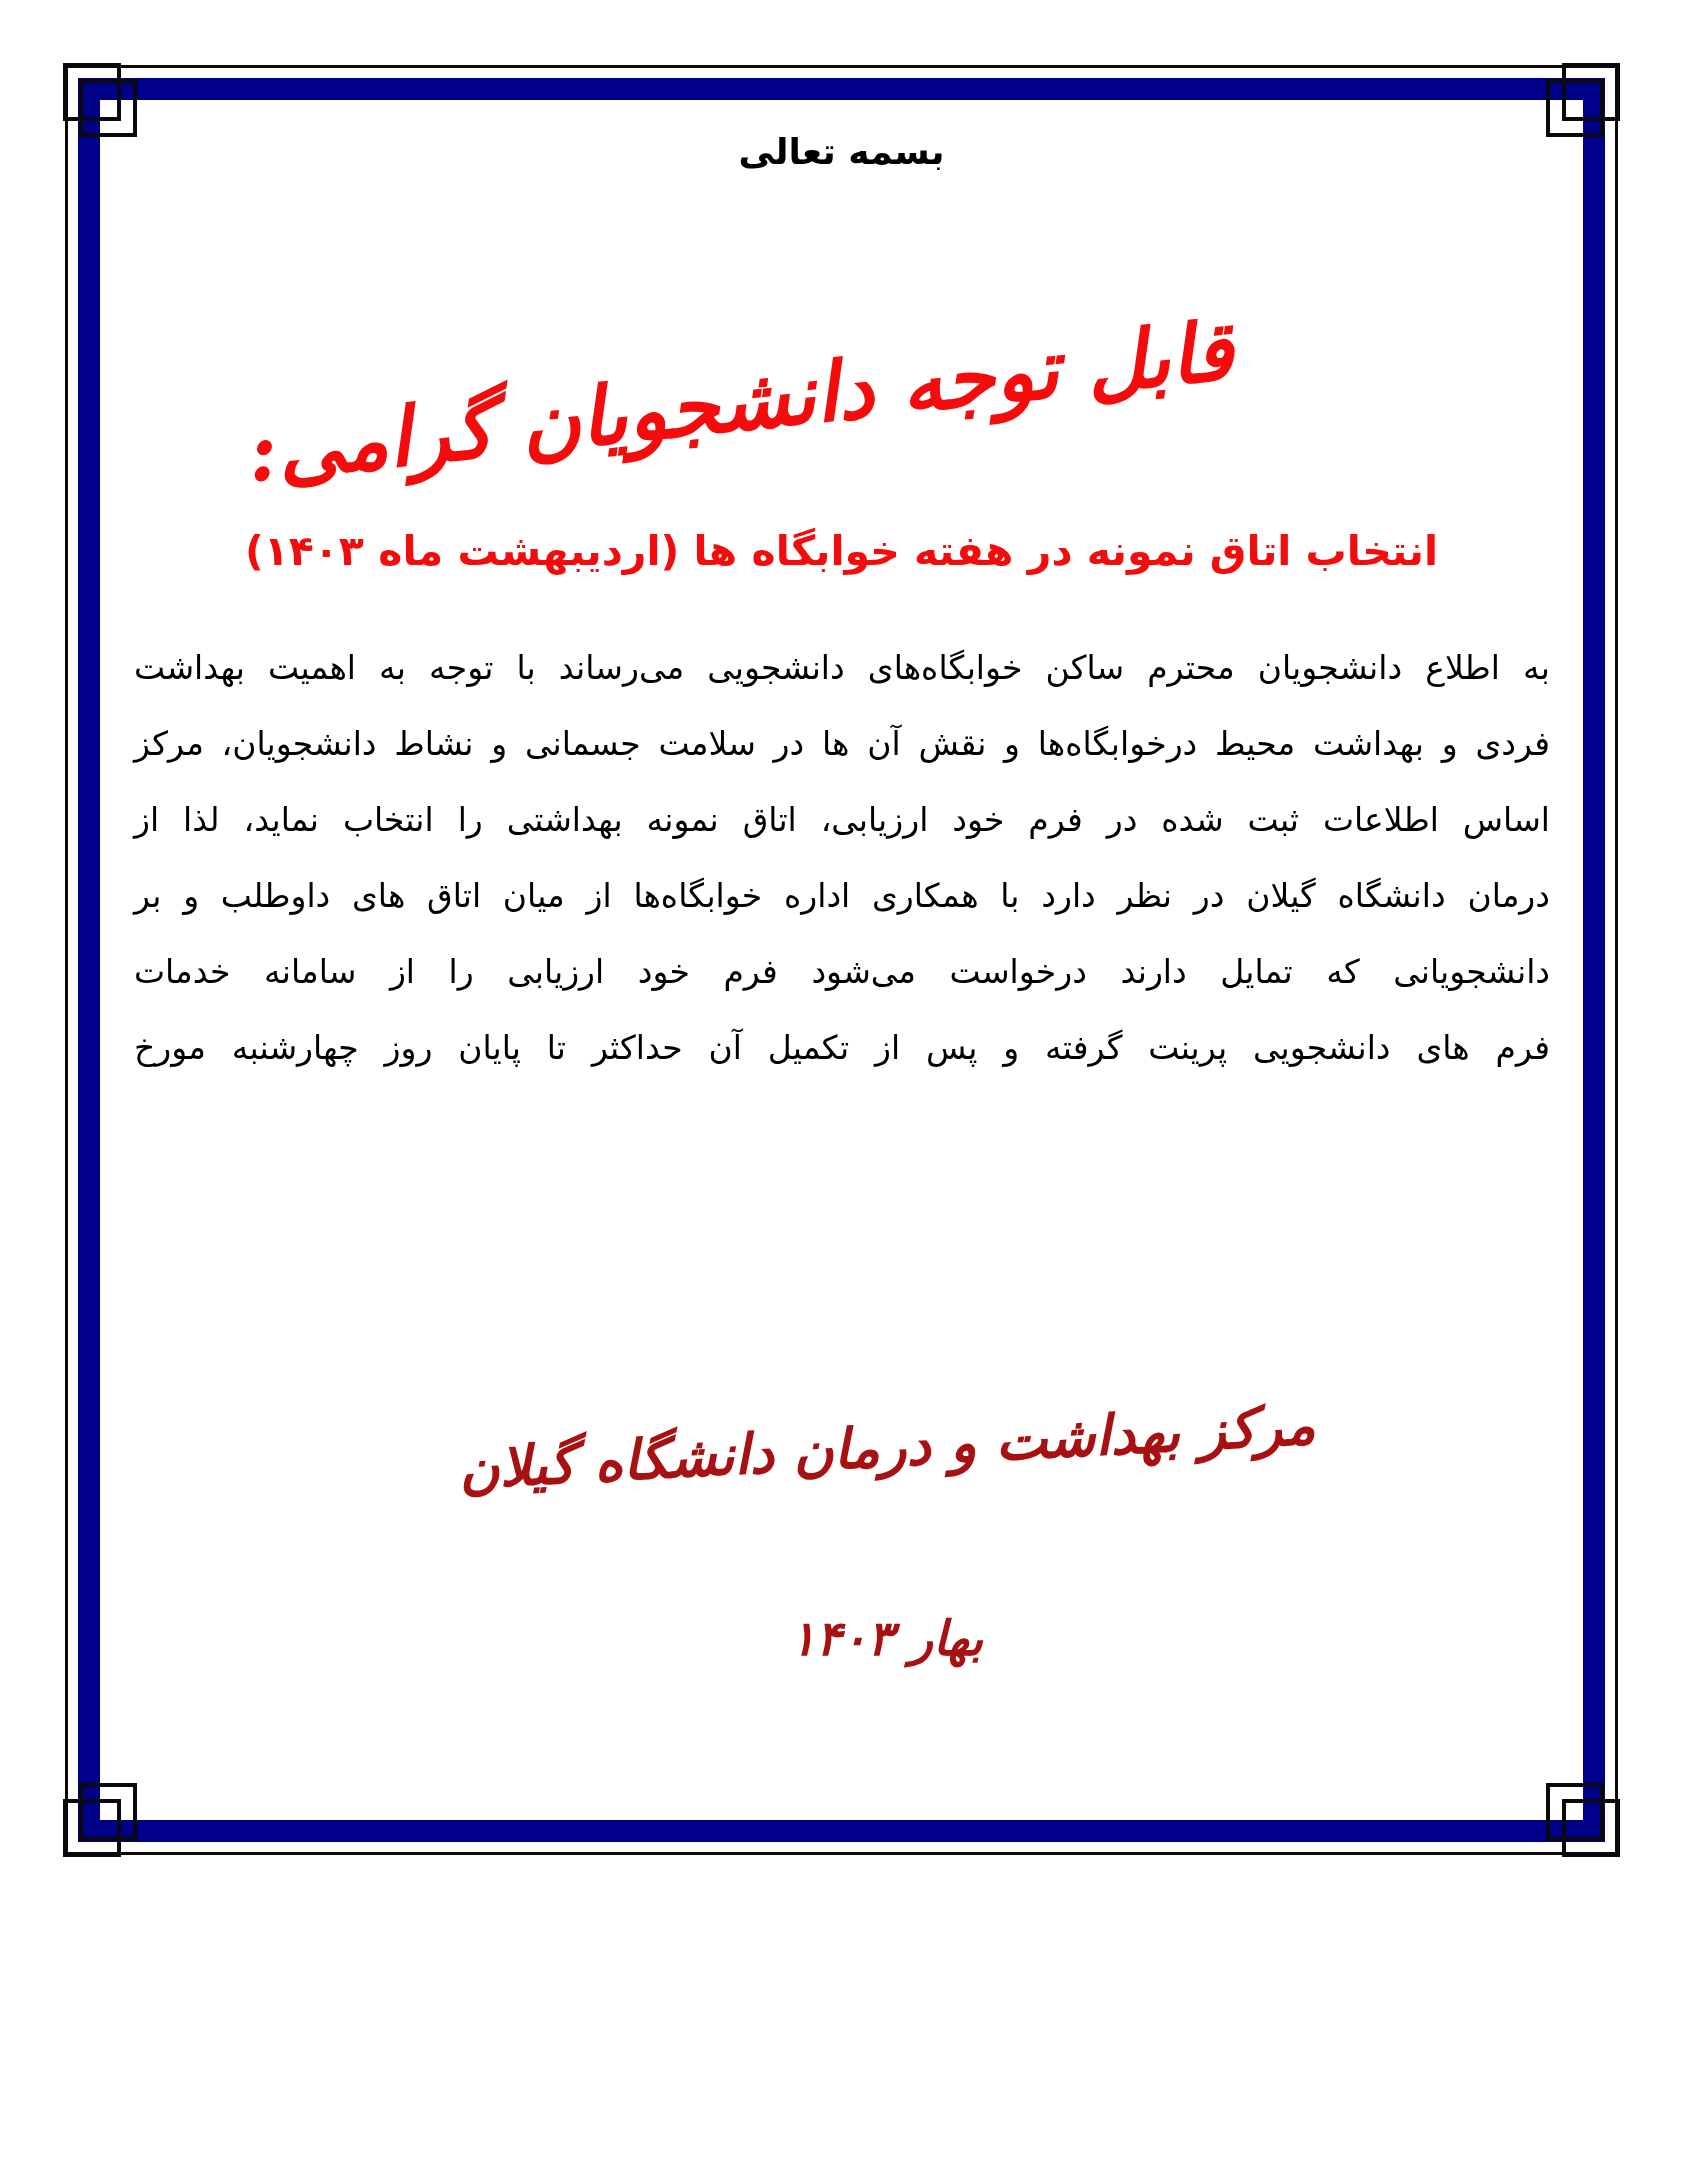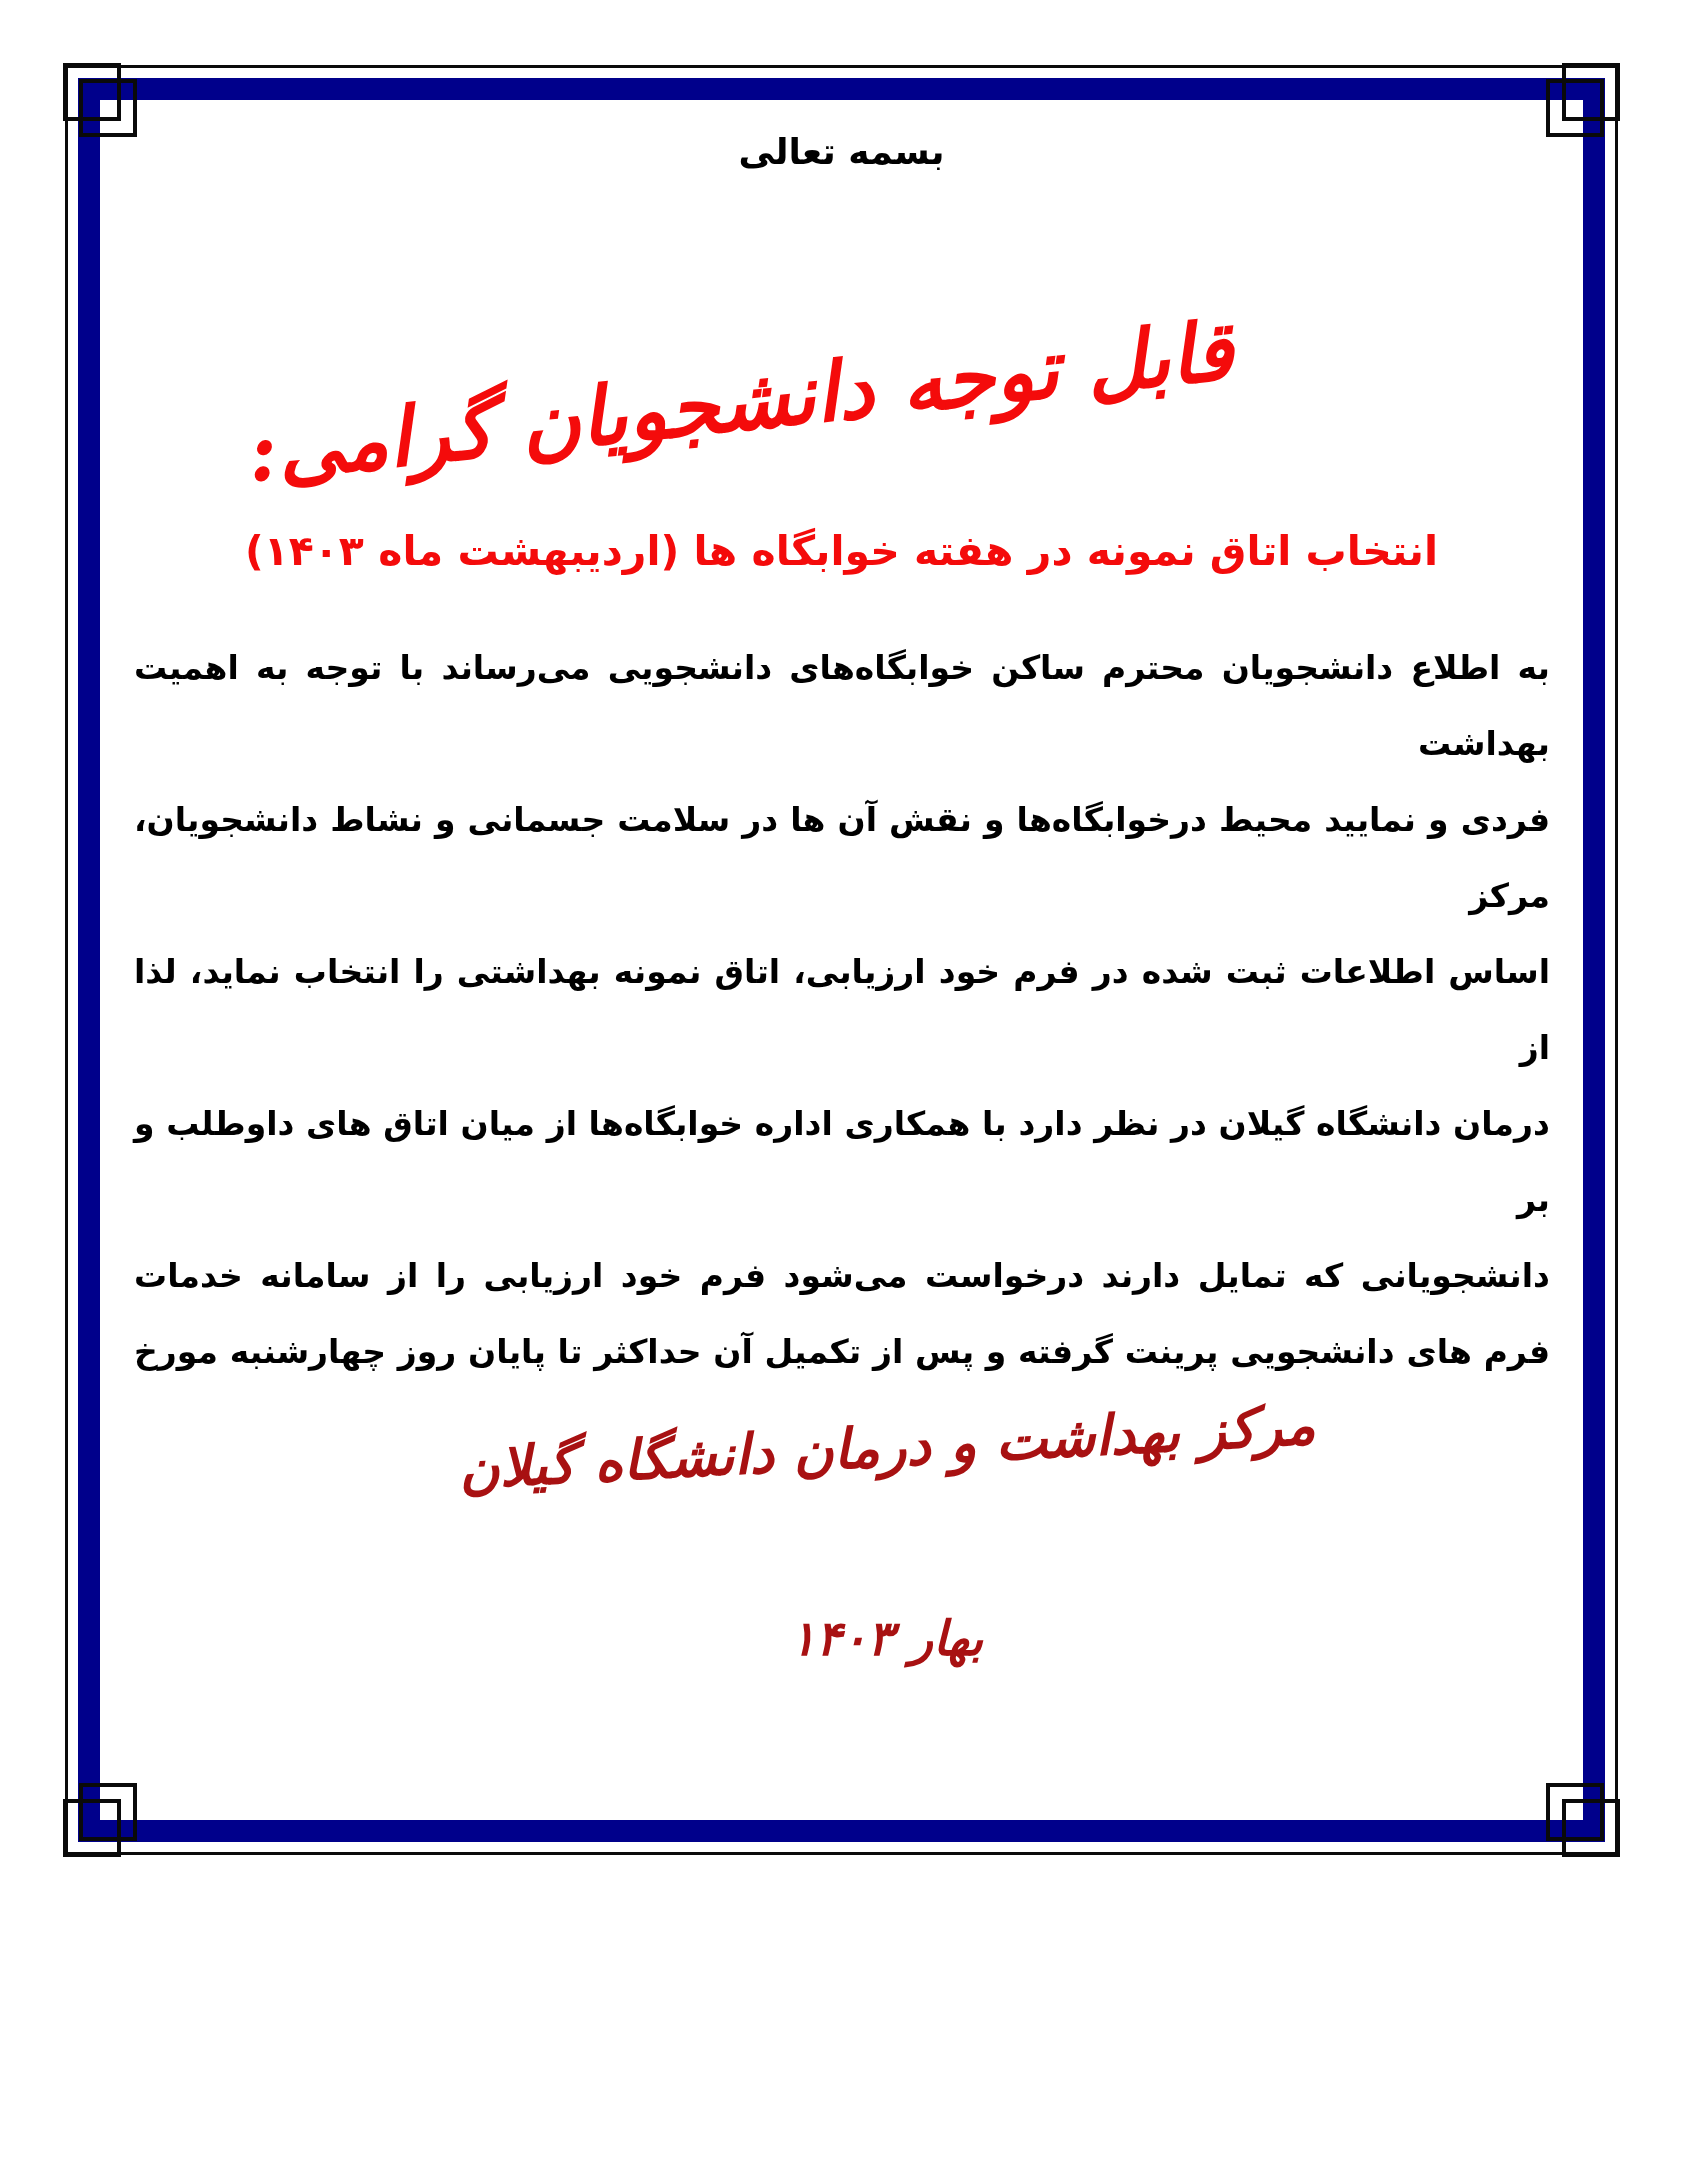--- a/index.html
+++ b/index.html
@@ -33,21 +33,21 @@
     direction:rtl;white-space:nowrap;
     transform:rotate(-6deg);transform-origin:right center;
     font-family:"DejaVu Serif",serif;
   }
   .heading{
     position:absolute;top:527px;left:0;width:100%;text-align:center;
     font-size:41px;font-weight:bold;color:var(--red);direction:rtl;
   }
   .body-block{
     position:absolute;top:630px;left:134px;width:1416px;
-    direction:rtl;color:#000;font-size:33px;font-weight:bold;line-height:76px;
+    direction:rtl;color:#000;font-size:33px;font-weight:normal;line-height:76px;
   }
   .line{text-align:justify;text-align-last:justify;}
   .line.center{text-align:center;text-align-last:center;}
   .url-link{color:var(--linkred);font-family:"DejaVu Serif",serif;cursor:pointer;}
   .date-num{unicode-bidi:isolate;}
   .signature{
     position:absolute;top:1414px;left:50%;
     transform:translateX(calc(-50% + 45px)) rotate(-3deg);
     font-size:55px;font-weight:bold;font-style:italic;color:var(--sigred);
     direction:rtl;white-space:nowrap;font-family:"DejaVu Serif",serif;
@@ -76,21 +76,21 @@
   <div class="corner c-br-b"></div>
 
   <div class="bismillah">بسمه تعالی</div>
 
   <div class="salutation">قابل توجه دانشجویان گرامی:</div>
 
   <div class="heading">انتخاب اتاق نمونه در هفته خوابگاه ها (اردیبهشت ماه ۱۴۰۳)</div>
 
   <div class="body-block" id="body-lines">
       <div class="line"><span>به اطلاع دانشجویان محترم ساکن خوابگاه‌های دانشجویی می‌رساند با توجه به اهمیت بهداشت</span></div>
-      <div class="line"><span>فردی و نمایید محیط درخوابگاه‌ها و نقش آن ها در سلامت جسمانی و نشاط دانشجویان، مرکز</span></div>
+      <div class="line"><span>فردی و بهداشت محیط درخوابگاه‌ها و نقش آن ها در سلامت جسمانی و نشاط دانشجویان، مرکز</span></div>
       <div class="line"><span>اساس اطلاعات ثبت شده در فرم خود ارزیابی، اتاق نمونه بهداشتی را انتخاب نماید، لذا از</span></div>
       <div class="line"><span>درمان دانشگاه گیلان در نظر دارد با همکاری اداره خوابگاه‌ها از میان اتاق های داوطلب و بر</span></div>
       <div class="line"><span>دانشجویانی که تمایل دارند درخواست می‌شود فرم خود ارزیابی را از سامانه خدمات</span></div>
       <div class="line"><span>فرم های دانشجویی پرینت گرفته و پس از تکمیل آن حداکثر تا پایان روز چهارشنبه مورخ</span></div>
     </div>
 
   <div class="signature">مرکز بهداشت و درمان دانشگاه گیلان</div>
 
   <div class="season">بهار ۱۴۰۳</div>
 

